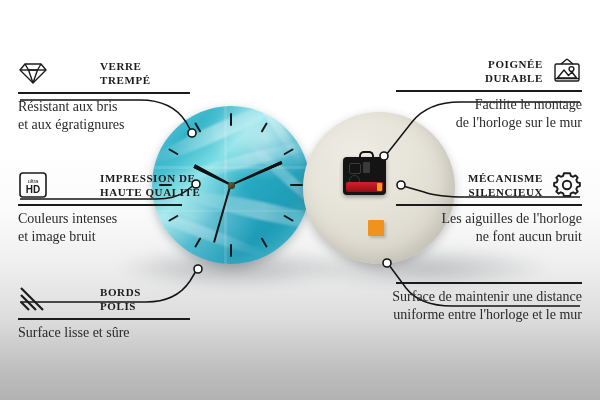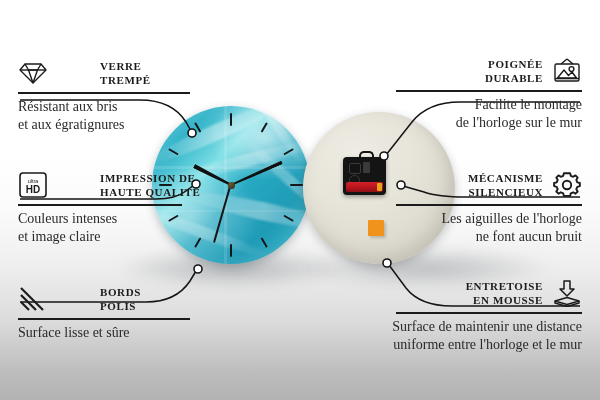--- a/index.html
+++ b/index.html
@@ -226,21 +226,21 @@
         </svg>
       </span>
       <span class="f-title">
         <span>IMPRESSION DE</span><br>
         <span>HAUTE QUALITÉ</span>
       </span>
     </div>
     <div class="f-rule"></div>
     <div class="f-desc">
       <span>Couleurs intenses</span><br>
-      <span>et image claire</span>
+      <span>et image bruit</span>
     </div>
   </div>
 
   <div class="feature left" id="feat-bords">
     <div class="f-head">
       <span class="f-icon">
         <svg width="28" height="26" viewBox="0 0 28 26">
           <g stroke="#1b1b1b" stroke-width="2.2" stroke-linecap="butt">
             <path d="M2,2 L24,24"></path>
             <path d="M2,9 L17,24"></path>
@@ -300,35 +300,20 @@
       </span>
     </div>
     <div class="f-rule"></div>
     <div class="f-desc">
       <span>Les aiguilles de l'horloge</span><br>
       <span>ne font aucun bruit</span>
     </div>
   </div>
 
   <div class="feature right" id="feat-entretoise">
-    <div class="f-head">
-      <span class="f-icon">
-        <svg width="28" height="28" viewBox="0 0 28 28">
-          <g fill="none" stroke="#1b1b1b" stroke-width="1.5" stroke-linejoin="round">
-            <path d="M11,2 L17,2 L17,10 L21,10 L14,17 L7,10 L11,10 Z"></path>
-            <path d="M14,18.5 L26,22 L14,25.5 L2,22 Z"></path>
-            <path d="M2,22 L2,24 L14,27.5 L26,24 L26,22"></path>
-          </g>
-        </svg>
-      </span>
-      <span class="f-title">
-        <span>ENTRETOISE</span><br>
-        <span>EN MOUSSE</span>
-      </span>
-    </div>
     <div class="f-rule"></div>
     <div class="f-desc">
       <span>Surface de maintenir une distance</span><br>
       <span>uniforme entre l'horloge et le mur</span>
     </div>
   </div>
 
 </div>
 
 </body></html>

